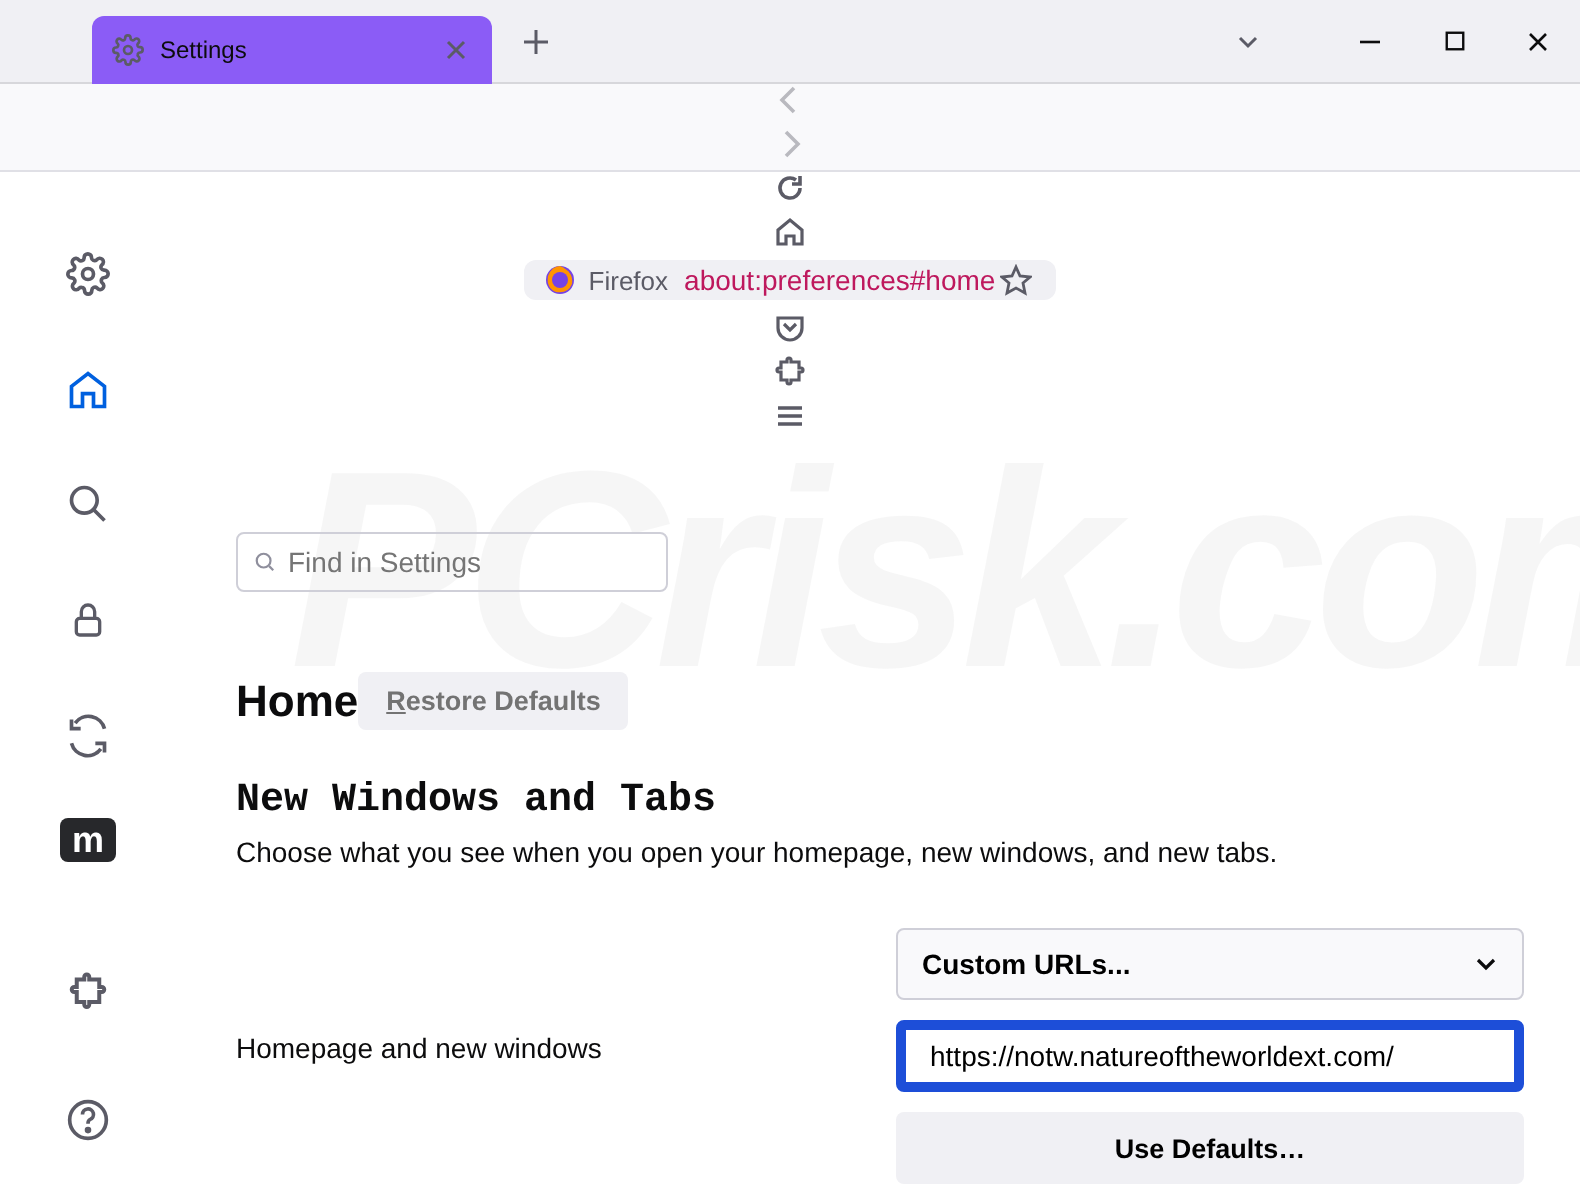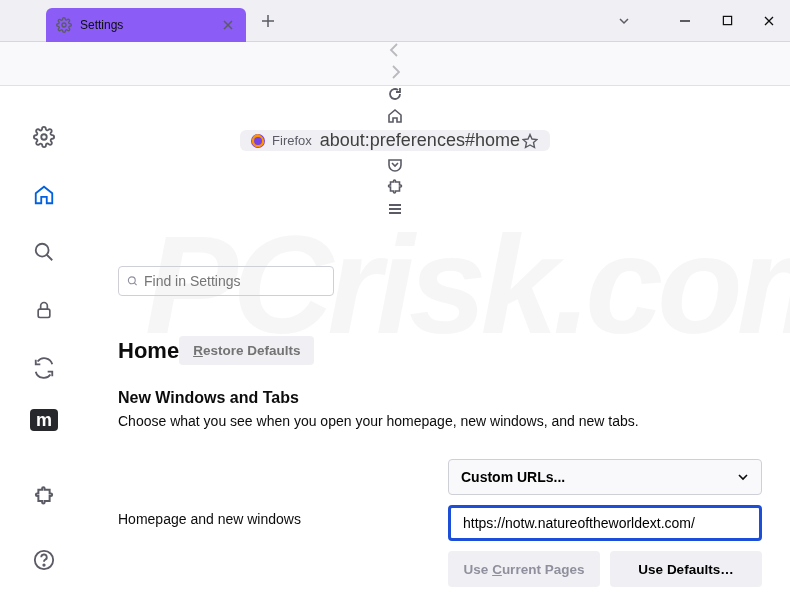--- a/index.html
+++ b/index.html
@@ -17,50 +17,50 @@
 .win-btn { width: 42px; height: 34px; display: flex; align-items: center; justify-content: center; cursor: pointer; }
 .win-dropdown { width: 32px; height: 28px; display: flex; align-items: center; justify-content: center; margin-right: 24px; cursor: pointer; }
 
 
 .toolbar { height: 44px; background: #f9f9fb; display: flex; align-items: center; padding: 0 10px; gap: 6px; border-bottom: 1px solid #e0e0e6; flex-direction: column; }
 .tb-btn { width: 32px; height: 32px; display: flex; align-items: center; justify-content: center; border-radius: 4px; cursor: pointer; }
 .tb-btn.disabled { opacity: 0.4; cursor: default; }
 .urlbar { flex: 1; height: 32px; background: #f0f0f4; border-radius: 6px; display: flex; align-items: center; padding: 0 10px; margin: 0 6px; }
 .urlbar-identity { display: flex; align-items: center; gap: 6px; margin-right: 8px; }
 .urlbar-label { font-size: 13px; color: #5b5b66; }
-.urlbar-text { font-size: 18px; color: #404040; flex: 1; }
+.urlbar-text { font-size: 14px; color: #be185d; flex: 1; }
 .urlbar-star { width: 20px; height: 20px; display: flex; align-items: center; justify-content: center; cursor: pointer; }
 
 
 .content { display: flex; height: calc(597px - 86px); position: relative; }
 .sidebar { width: 88px; padding: 34px 0 0 0; display: flex; flex-direction: column; align-items: center; gap: 24px; }
 .sidebar-item { width: 36px; height: 36px; display: flex; align-items: center; justify-content: center; border-radius: 4px; cursor: pointer; }
 .sidebar-item.active svg { stroke: #0060df; }
 .sidebar-item.m-icon { background: #27282b; color: #fff; font-weight: bold; font-size: 18px; border-radius: 4px; width: 28px; height: 24px; }
 
 .main { flex: 1; padding: 18px 28px 0 30px; position: relative; overflow: hidden; }
 .search-row { display: flex; justify-content: flex-start; margin-bottom: 40px; }
 .search-box { width: 216px; height: 30px; border: 1px solid #cfcfd8; border-radius: 4px; display: flex; align-items: center; padding: 0 8px; }
 .search-box input { border: none; outline: none; font-size: 14px; flex: 1; background: transparent; }
 .search-box svg { margin-right: 6px; }
 
 .page-title-row { display: flex; justify-content: flex-start; align-items: center; margin-bottom: 24px; }
 .page-title { font-size: 22px; font-weight: 600; color: #0c0c0d; }
 .restore-btn { padding: 7px 14px; background: #f0f0f4; border: none; border-radius: 4px; font-size: 13.5px; cursor: pointer; color: #737373; font-weight: 550; }
 .restore-btn::first-letter { text-decoration: underline; }
 
-.section-title { font-size: 16px; font-weight: 700; color: #0c0c0d; margin-bottom: 6px; }
+.section-title { font-size: 20px; font-weight: 700; color: #0c0c0d; margin-bottom: 6px; font-family: Liberation Mono, monospace; }
 .section-desc { font-size: 14px; color: #0c0c0d; margin-bottom: 30px; }
 
 .field-row { display: flex; align-items: center; margin-bottom: 10px; }
 .field-label { width: 330px; font-size: 14px; color: #0c0c0d; }
 .field-controls { flex: 1; display: flex; flex-direction: column; gap: 10px; }
 
 .selectbox { height: 36px; border: 1px solid #cfcfd8; border-radius: 4px; display: flex; align-items: center; padding: 0 12px; cursor: pointer; background: #f9f9fb; justify-content: space-between; font-size: 14px; font-weight: 600; }
-.urlinput { height: 36px; border: 3px solid #1d4ed8; border-radius: 4px; padding: 0 12px; font-size: 14px; outline: none; width: 100%; }
+.urlinput { height: 36px; border: 5px solid #1d4ed8; border-radius: 4px; padding: 0 12px; font-size: 14px; outline: none; width: 100%; }
 .btn-row { display: flex; gap: 10px; }
 .btn { flex: 1; height: 36px; border: none; background: #f0f0f4; border-radius: 4px; font-size: 13.5px; cursor: pointer; font-weight: 550; }
 .btn.disabled { color: #8f8f9d; cursor: default; }
 
 
 .watermark { position: absolute; top: 100px; left: 60px; right: 20px; bottom: 0; pointer-events: none; opacity: 0.07; font-size: 140px; font-weight: 900; font-style: italic; color: #888; display: flex; align-items: center; justify-content: center; letter-spacing: -6px; z-index: 0; }
 .main > * { position: relative; z-index: 1; }
 
 svg { display: block; }
 </style>
@@ -242,20 +242,19 @@
       <div class="field-label" style="padding-top:52px">Homepage and new windows</div>
       <div class="field-controls">
         <div class="selectbox">
           <span>Custom URLs...</span>
           <svg width="12" height="12" viewBox="0 0 12 12">
               <path d="M2 4 L6 8 L10 4" stroke="#0c0c0d" stroke-width="1.6" fill="none"></path>
             </svg>
         </div>
         <input class="urlinput" type="text" value="https://notw.natureoftheworldext.com/" style="">
         <div class="btn-row">
-          <button class="btn disabled">Use <u>C</u>urrent Pages</button>
           <button class="btn">Use Defaults…</button>
         </div>
       </div>
     </div>
 
   </div>
 </div>
 
 </body></html>

